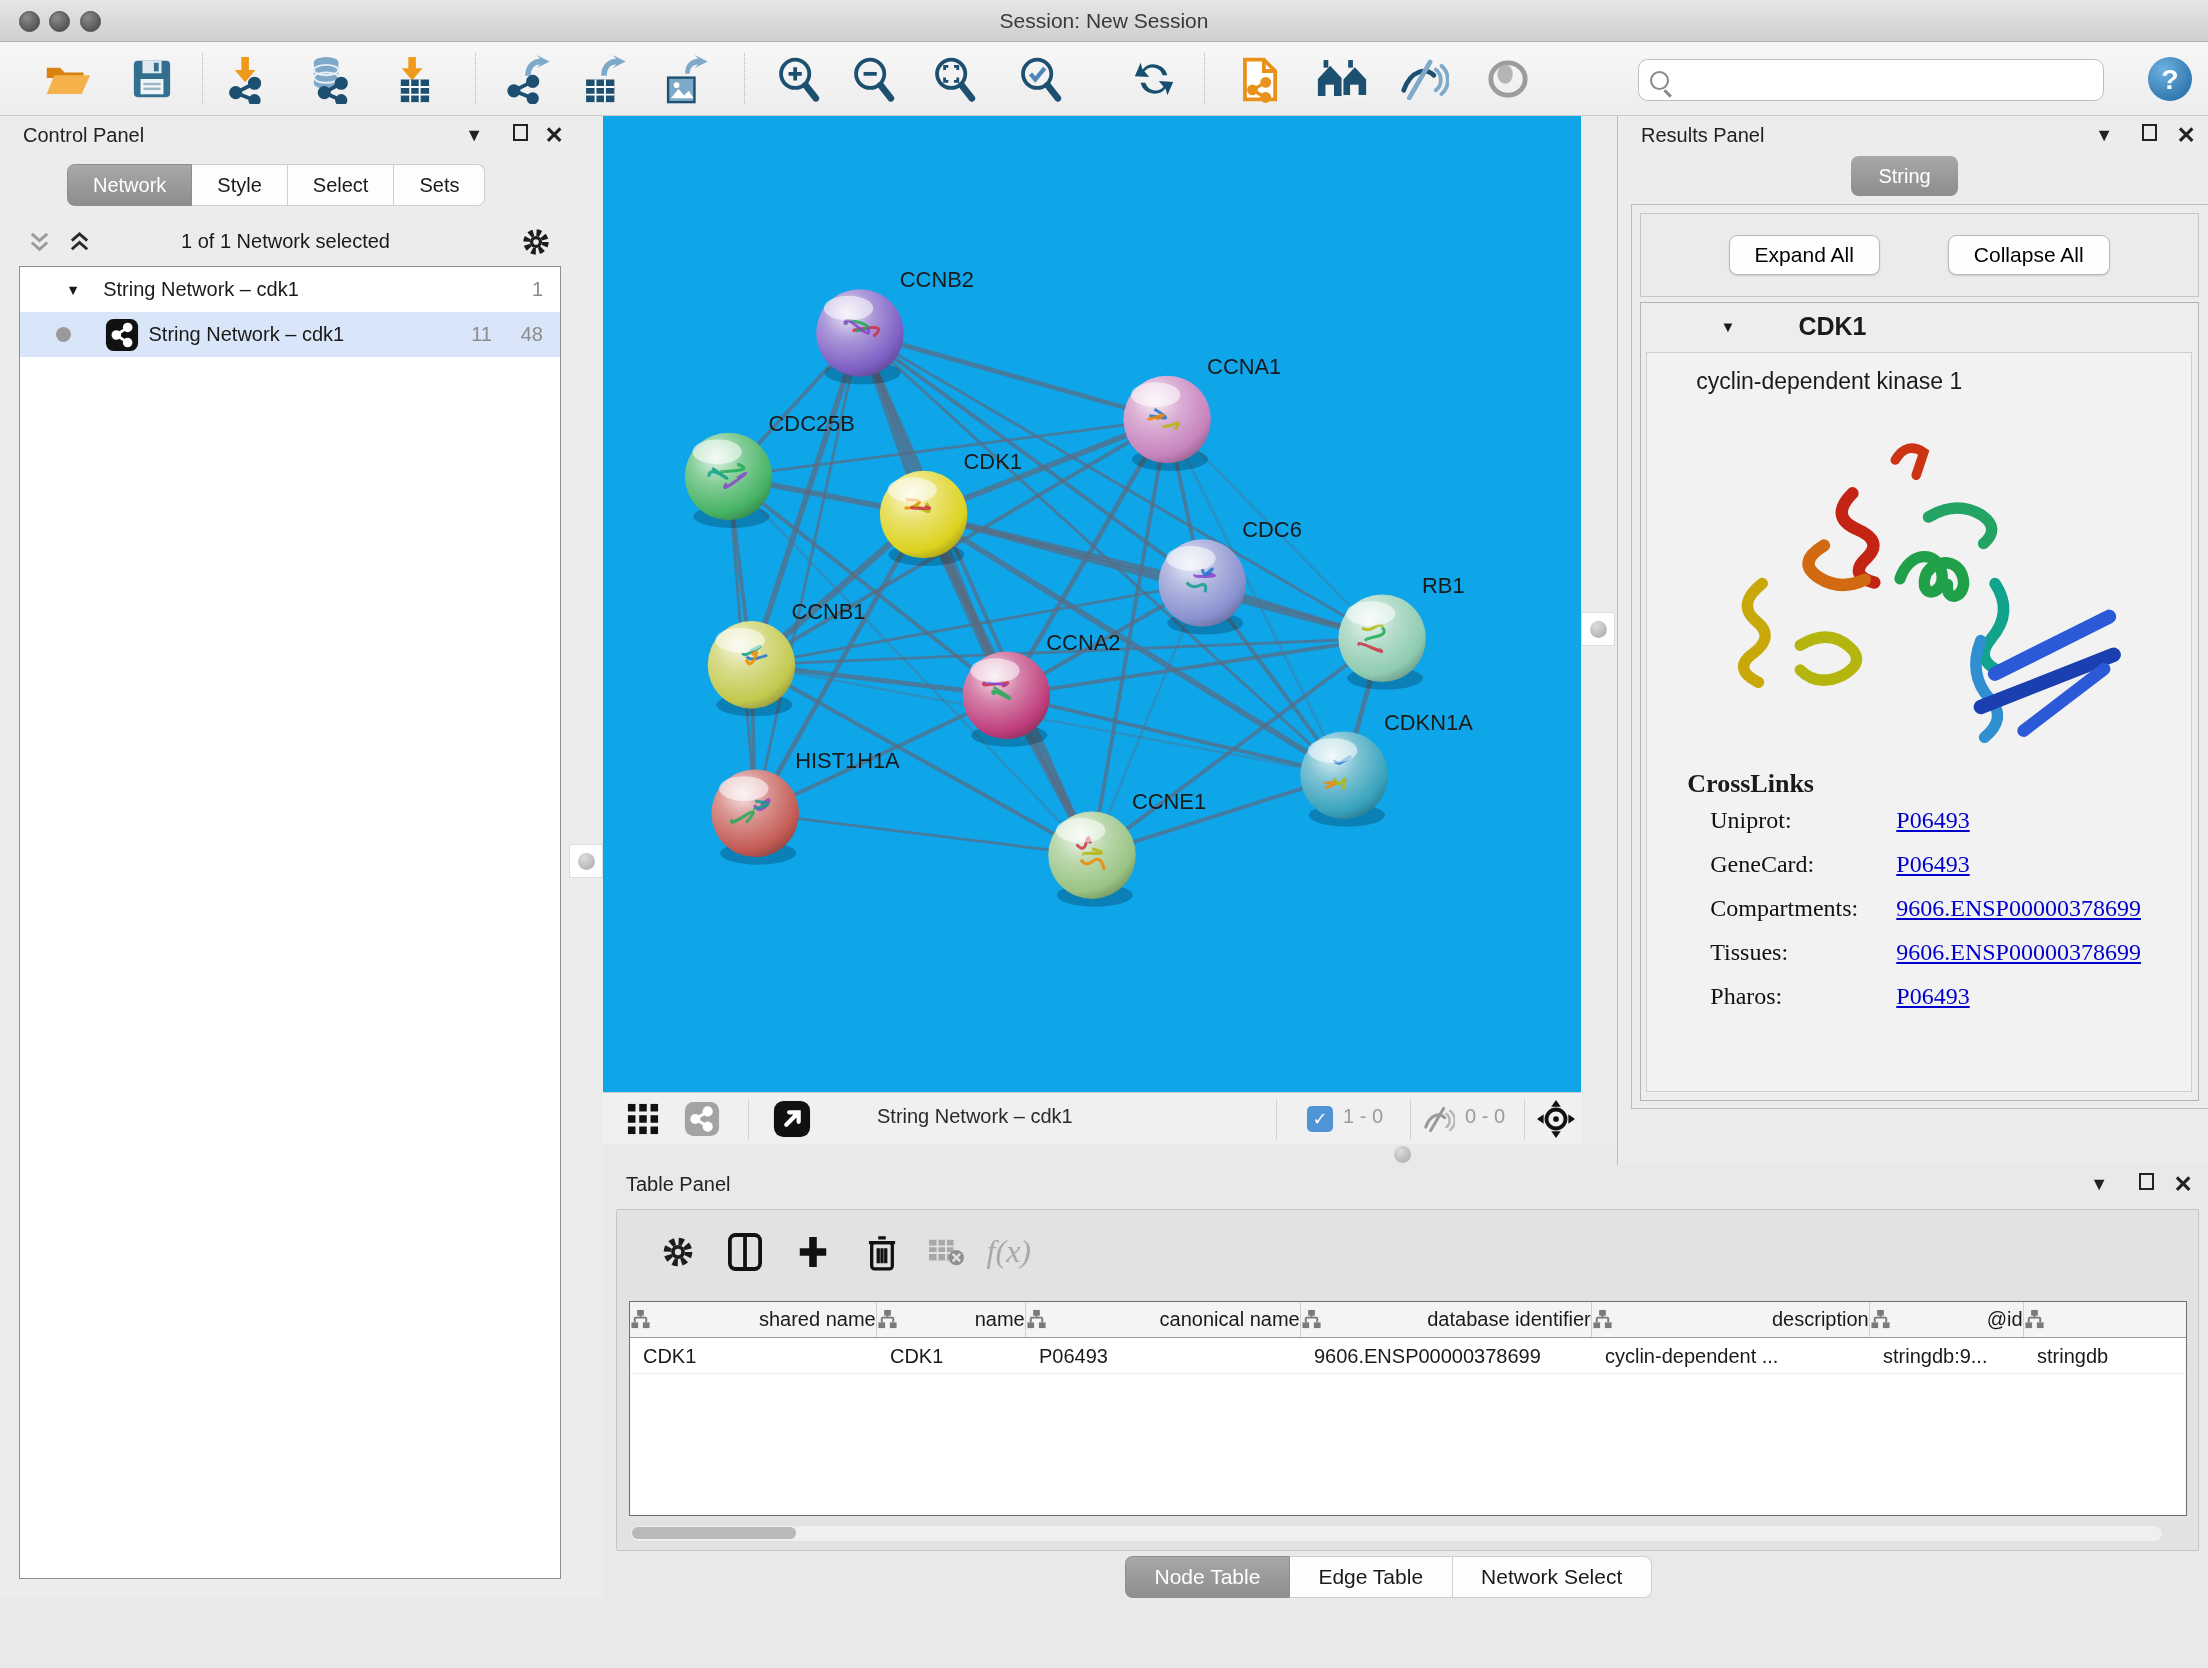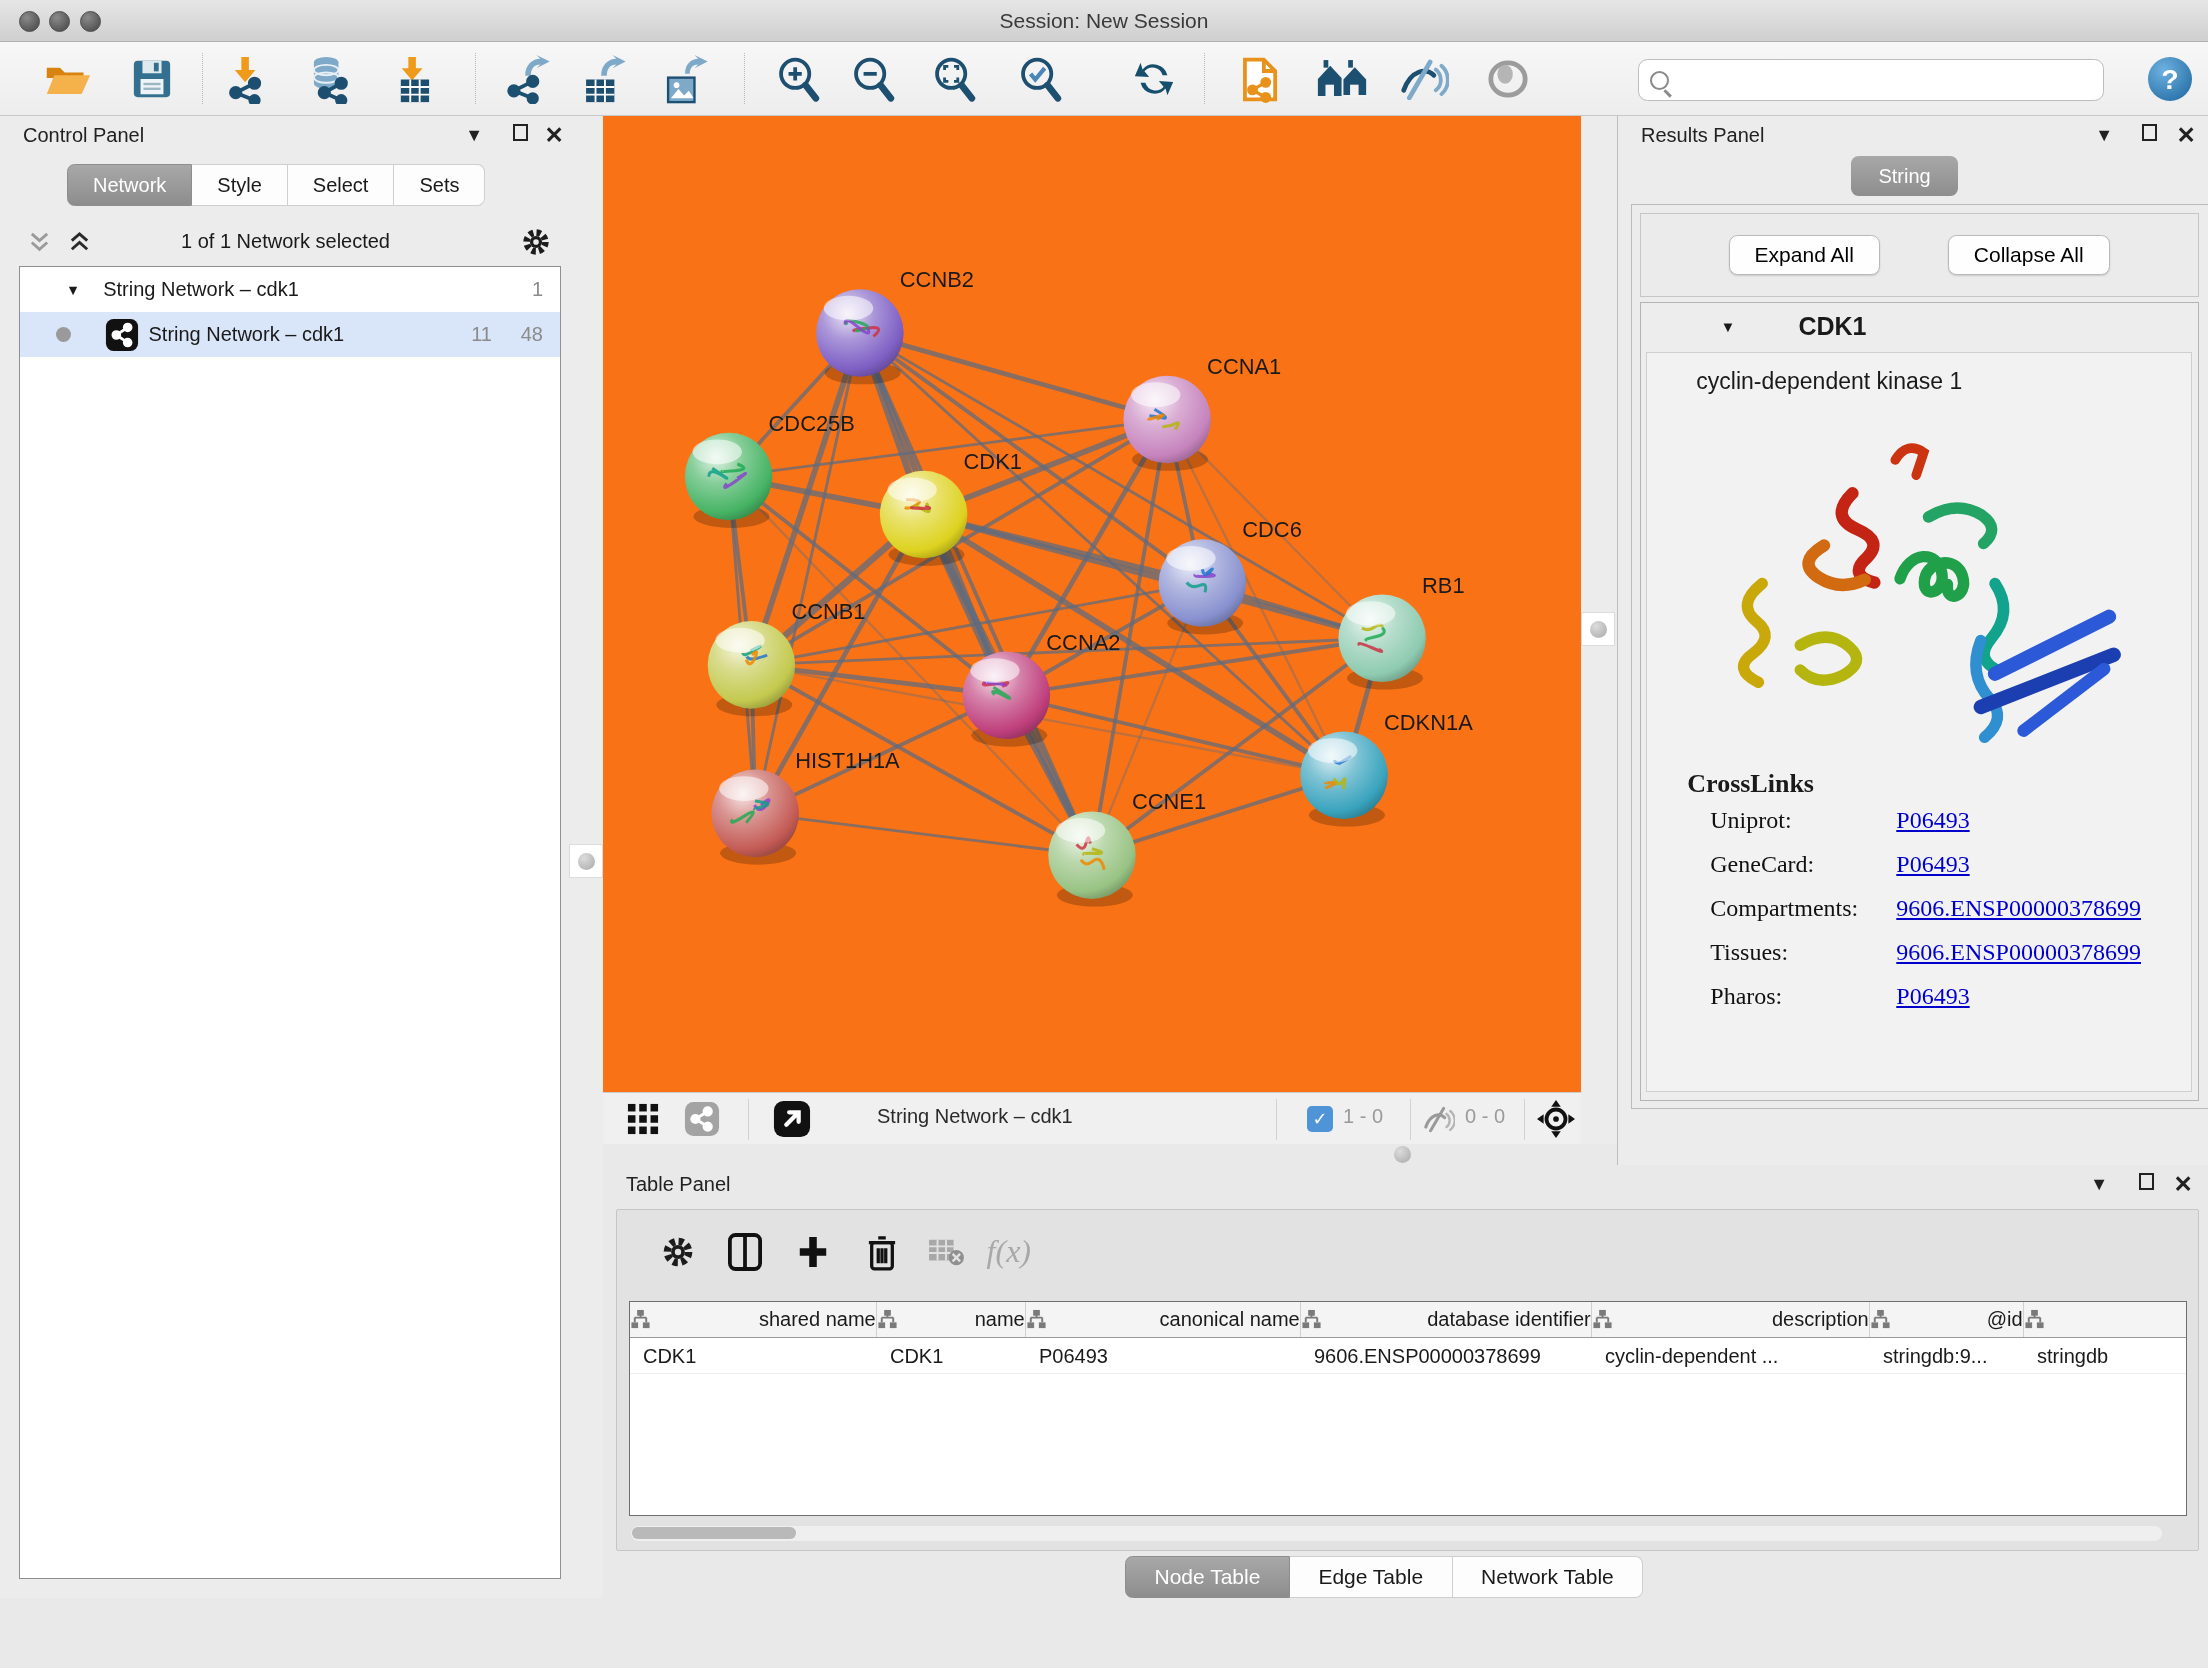--- a/index.html
+++ b/index.html
@@ -55,21 +55,21 @@
   .tree-row.sel { background:#d9e5f8; }
   .count { color:#8b8b8b; }
 
   
   .vsplit { position:absolute; background:#ececec; }
   .split-handle { position:absolute; width:34px; height:34px; background:#fff; border:1px solid #dcdcdc;
     display:flex; align-items:center; justify-content:center; cursor:pointer; }
   .split-dot { width:17px; height:17px; border-radius:50%; background:radial-gradient(circle at 35% 30%, #dcdcdc,#a8a8a8); }
 
   
-  #net-canvas { position:absolute; left:603px; top:116px; width:978px; height:976px; background:#f97316; }
+  #net-canvas { position:absolute; left:603px; top:116px; width:978px; height:976px; background:#0ea5e9; }
   #canvas-toolbar { position:absolute; left:603px; top:1092px; width:978px; height:52px;
     background:#f0f0f0; border-top:1px solid #cbcbcb; }
   .cbar-sep { position:absolute; top:5.7px; height:41px; border-left:1px solid #d2d2d2; }
   .cbar-txt { position:absolute; top:12.4px; font-size:20px; color:#2a2a2a; }
   .cbar-cnt { position:absolute; top:12.4px; font-size:20px; color:#9a9a9a; }
   #hsplit { position:absolute; left:603px; top:1144px; width:1605px; height:21px; background:#e9e9e9; }
 
   
   #results-panel { position:absolute; left:1617px; top:116px; width:592px; height:1049px; background:#ececec;
     border-left:1.9px solid #bdbdbd; }
@@ -833,18 +833,18 @@
             <div class="td" style="width:285px">stringdb</div>
           </div>
       </div>
       <div id="tp-hscroll">
         <div id="tp-hthumb"></div>
       </div>
     </div>
     <div id="tp-tabs" class="tabrow">
         <div class="tab sel">Node Table</div>
         <div class="tab">Edge Table</div>
-        <div class="tab">Network Table</div>
+        <div class="tab">Network Select</div>
       </div>
   </div>
 
 </div>
 
 
 </body></html>

